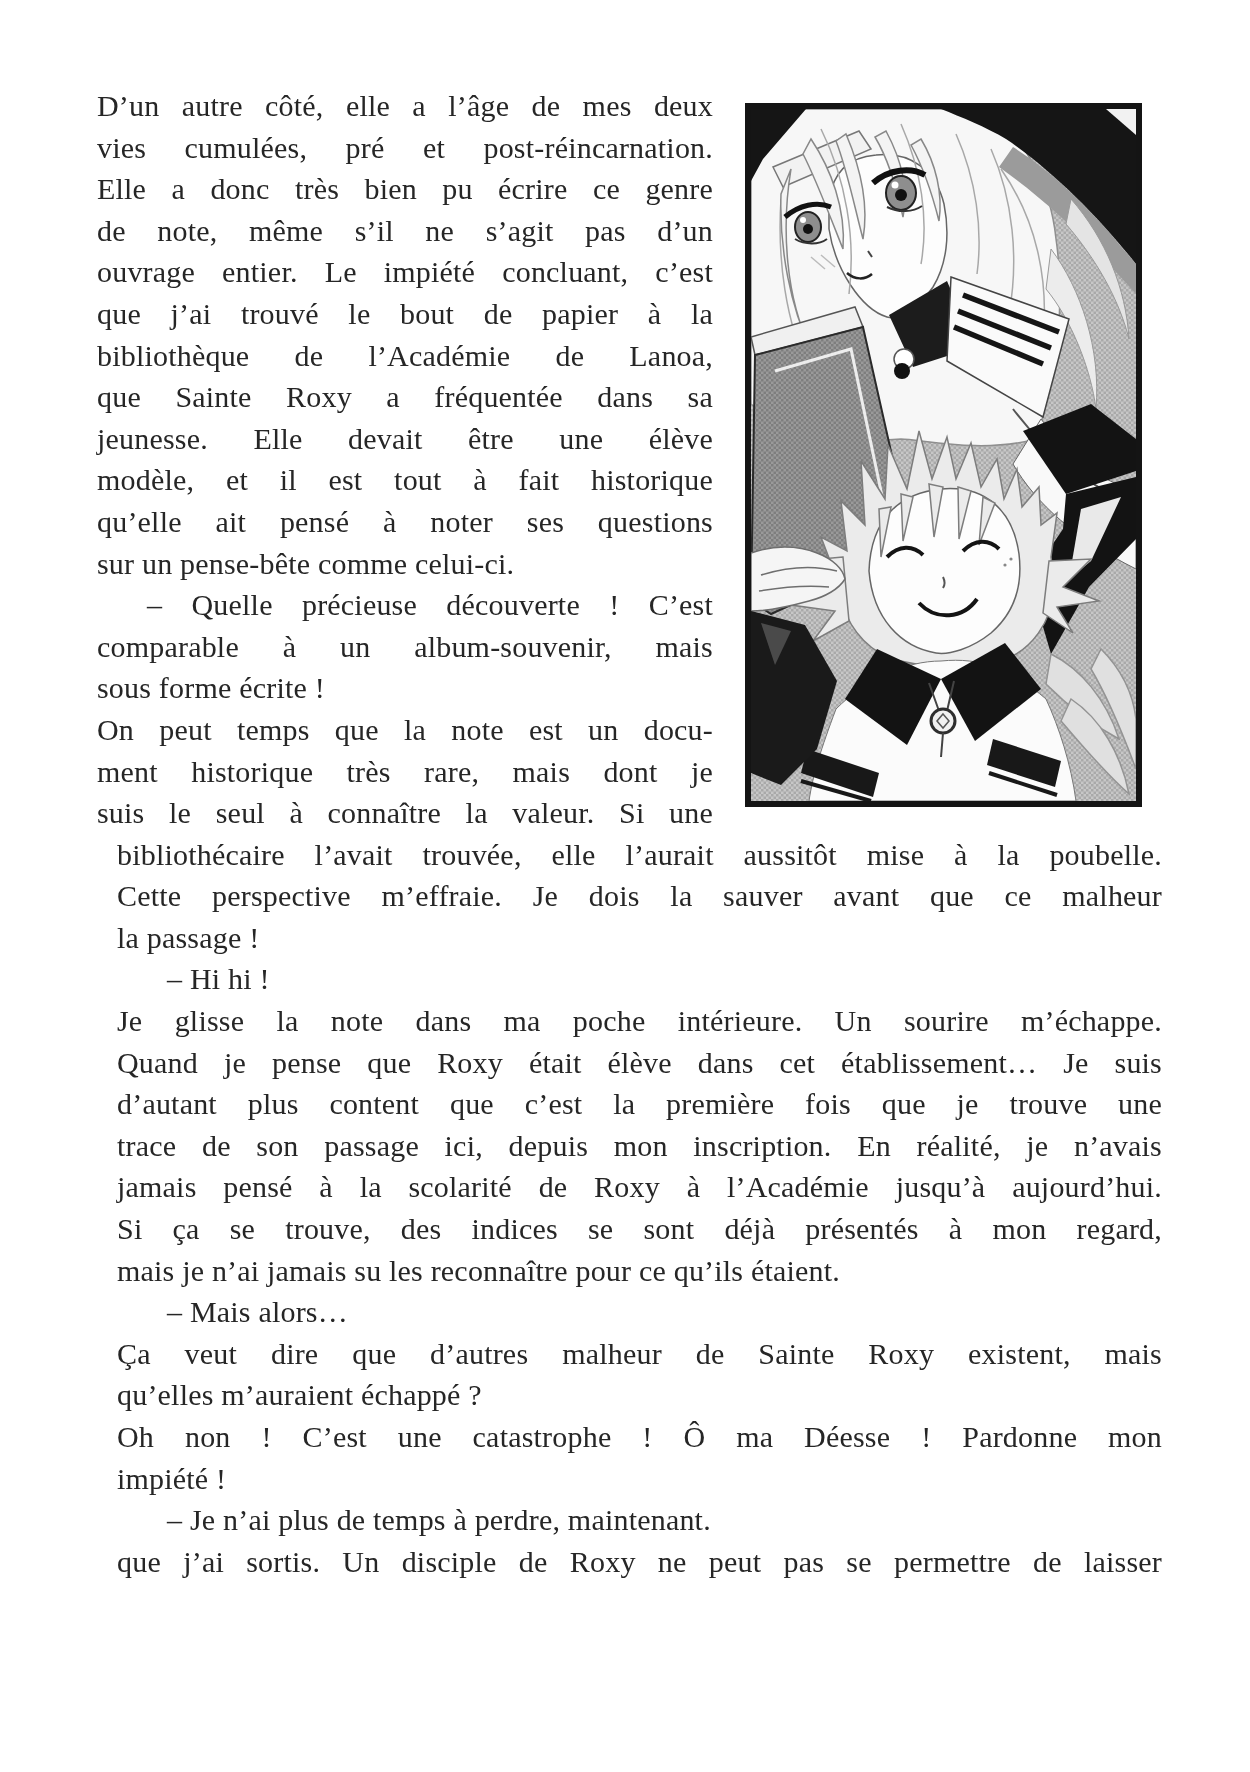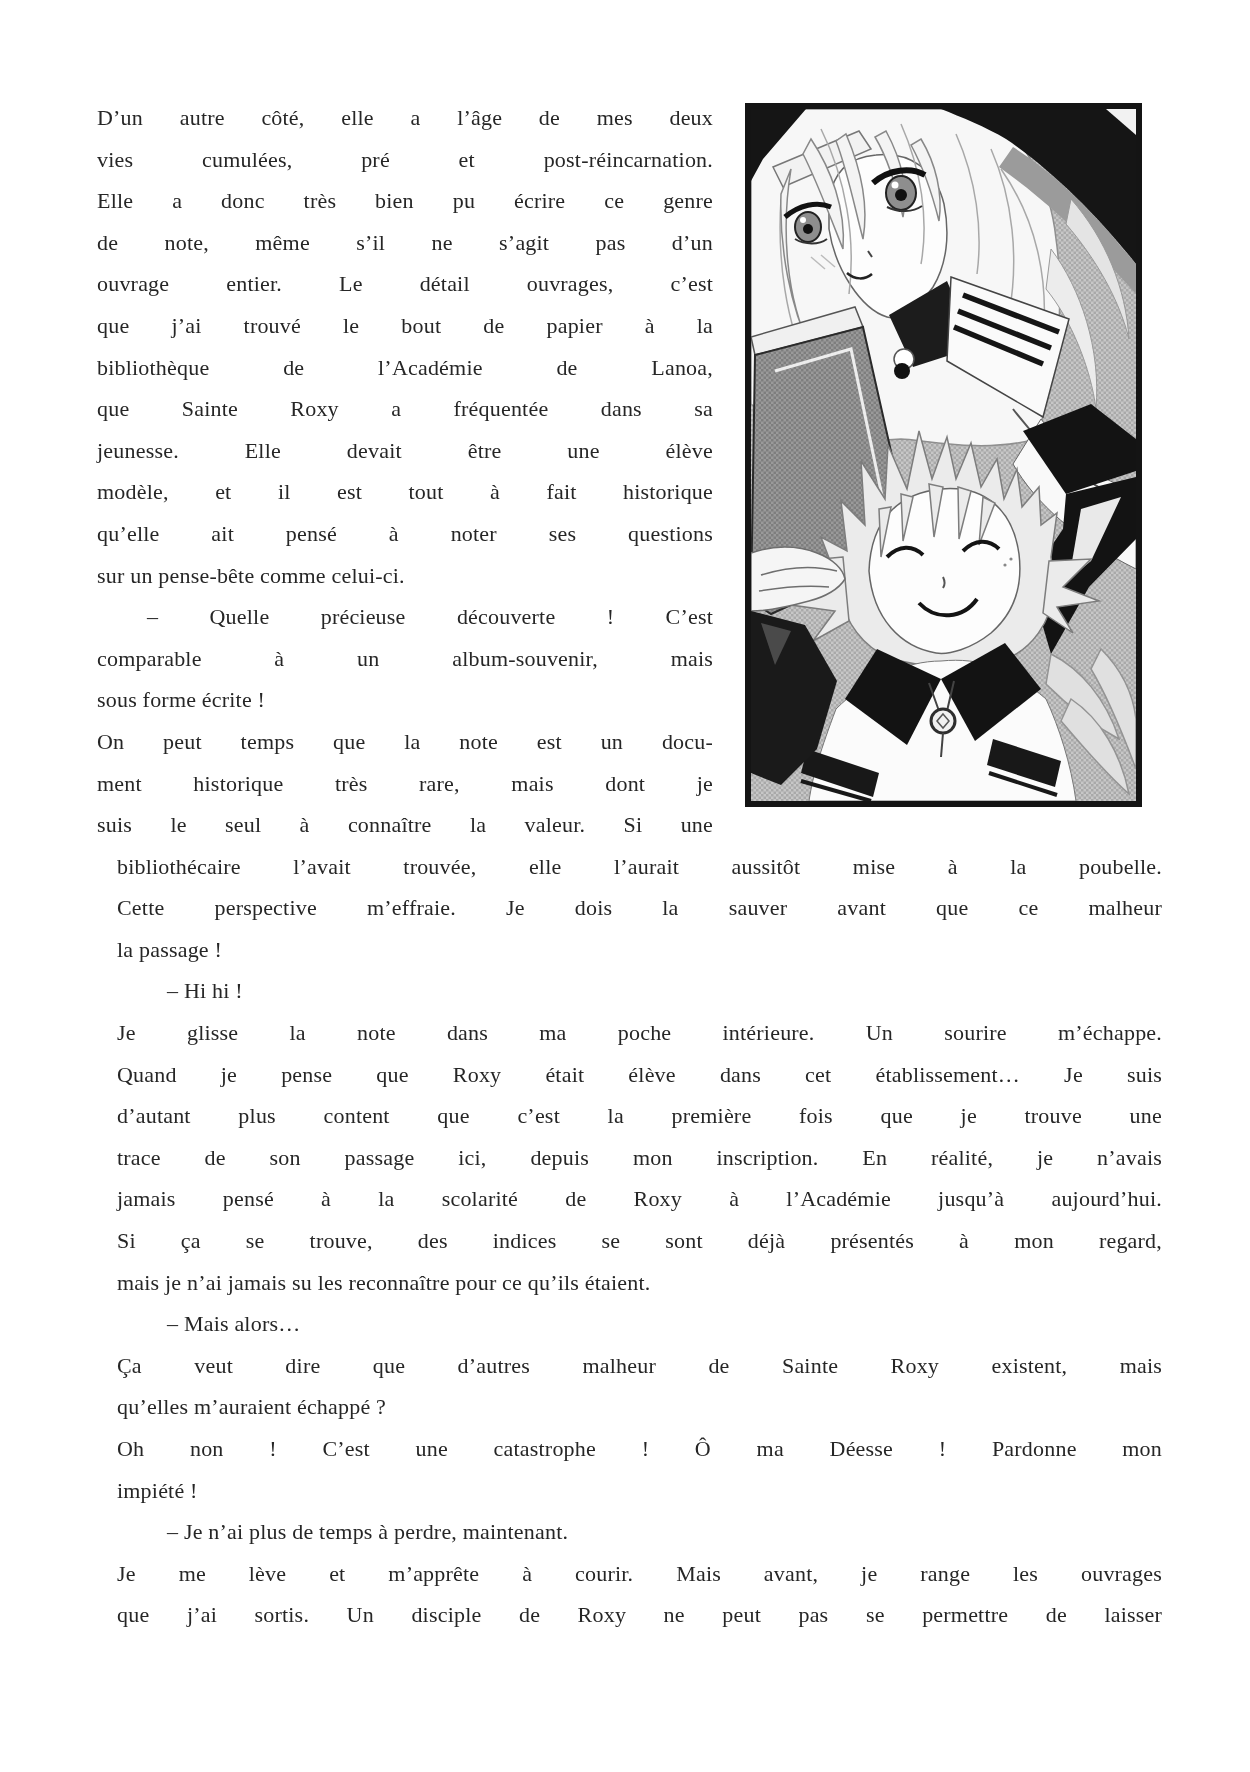--- a/index.html
+++ b/index.html
@@ -5,22 +5,22 @@
   :root{
     --paper:#ffffff; --ink:#262626; --frame:#141414; --halftone:#c7c7c7;
   }
   html,body{margin:0;padding:0;}
   body{background:#e8e8e8;font-family:"Liberation Serif","DejaVu Serif",serif;}
   .page{
     position:relative;width:1250px;height:1772px;background:var(--paper);
     margin:0 auto;overflow:hidden;
   }
   .text-flow{
-    position:absolute;left:97px;top:97px;width:1045px;
-    color:var(--ink);font-size:22px;line-height:41.6px;letter-spacing:0.2px;
+    position:absolute;left:97px;top:85px;width:1045px;
+    color:var(--ink);font-size:30px;line-height:41.6px;letter-spacing:0.2px;
   }
   .line{
     height:41.6px;overflow:visible;box-sizing:border-box;
     text-align:justify;text-align-last:justify;white-space:normal;
   }
   .line.narrow{width:616px;}
   .line.full{width:1045px;margin-left:20px;}
   .line.indent{padding-left:50px;}
   .line.end{text-align-last:left;}
   .illustration{
@@ -32,21 +32,21 @@
 </head>
 <body>
 
 <div class="page">
 
   <div class="text-flow">
       <div class="line narrow">D’un autre côté, elle a l’âge de mes deux</div>
       <div class="line narrow">vies cumulées, pré et post-réincarnation.</div>
       <div class="line narrow">Elle a donc très bien pu écrire ce genre</div>
       <div class="line narrow">de note, même s’il ne s’agit pas d’un</div>
-      <div class="line narrow">ouvrage entier. Le détail ouvrages, c’est</div>
+      <div class="line narrow">ouvrage entier. Le impiété concluant, c’est</div>
       <div class="line narrow">que j’ai trouvé le bout de papier à la</div>
       <div class="line narrow">bibliothèque de l’Académie de Lanoa,</div>
       <div class="line narrow">que Sainte Roxy a fréquentée dans sa</div>
       <div class="line narrow">jeunesse. Elle devait être une élève</div>
       <div class="line narrow">modèle, et il est tout à fait historique</div>
       <div class="line narrow">qu’elle ait pensé à noter ses questions</div>
       <div class="line narrow end">sur un pense-bête comme celui-ci.</div>
       <div class="line narrow indent">– Quelle précieuse découverte ! C’est</div>
       <div class="line narrow">comparable à un album-souvenir, mais</div>
       <div class="line narrow end">sous forme écrite !</div>
@@ -63,21 +63,20 @@
       <div class="line full">trace de son passage ici, depuis mon inscription. En réalité, je n’avais</div>
       <div class="line full">jamais pensé à la scolarité de Roxy à l’Académie jusqu’à aujourd’hui.</div>
       <div class="line full">Si ça se trouve, des indices se sont déjà présentés à mon regard,</div>
       <div class="line full end">mais je n’ai jamais su les reconnaître pour ce qu’ils étaient.</div>
       <div class="line full indent end">– Mais alors…</div>
       <div class="line full">Ça veut dire que d’autres malheur de Sainte Roxy existent, mais</div>
       <div class="line full end">qu’elles m’auraient échappé ?</div>
       <div class="line full">Oh non ! C’est une catastrophe ! Ô ma Déesse ! Pardonne mon</div>
       <div class="line full end">impiété !</div>
       <div class="line full indent end">– Je n’ai plus de temps à perdre, maintenant.</div>
-      <div class="line full">Je me lève et m’apprête à courir. Mais avant, je range les ouvrages</div>
       <div class="line full">que j’ai sortis. Un disciple de Roxy ne peut pas se permettre de laisser</div>
     </div>
 
   <div class="illustration" title="Black-and-white manga panel: a long-haired girl in a witch hat holding a book, watching over a smiling sleeping child in a sailor-collar uniform">
     <svg viewBox="0 0 385 692" preserveAspectRatio="none">
       <defs>
         <pattern id="ht" width="5" height="5" patternUnits="userSpaceOnUse">
           <rect width="5" height="5" fill="#c7c7c7"></rect>
           <rect width="2.5" height="2.5" fill="#a9a9a9"></rect>
           <rect x="2.5" y="2.5" width="2.5" height="2.5" fill="#a9a9a9"></rect>

